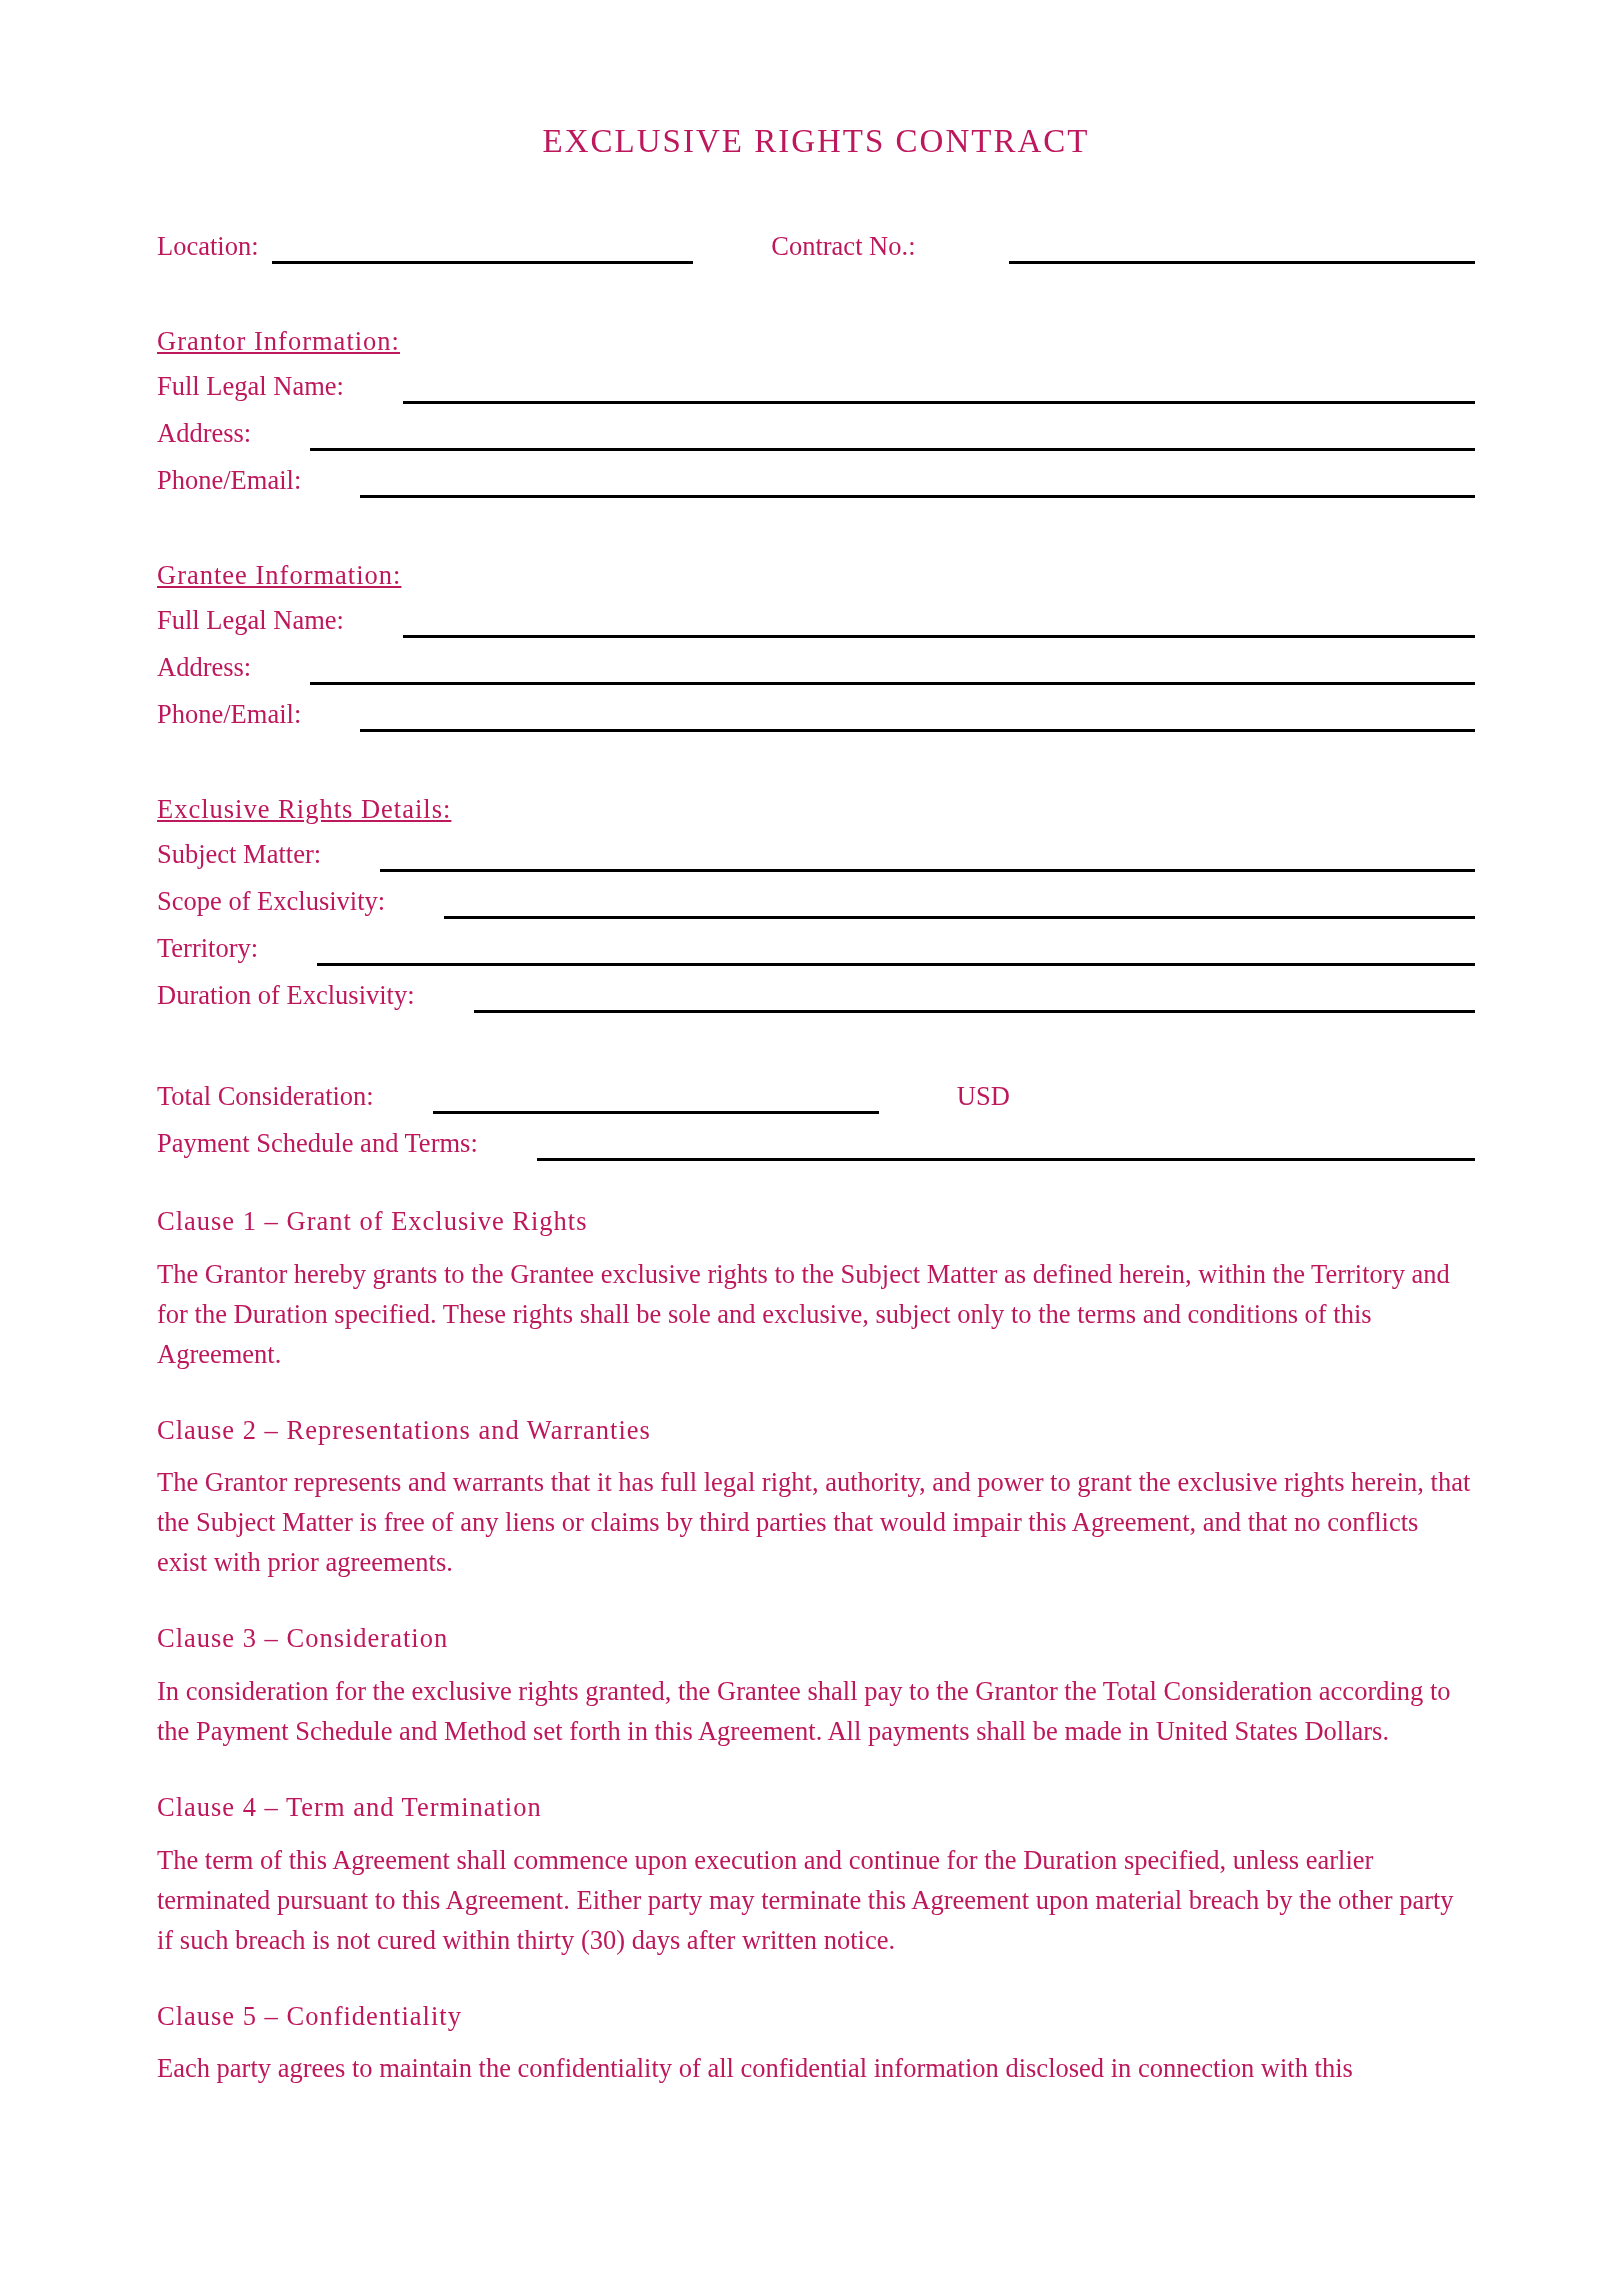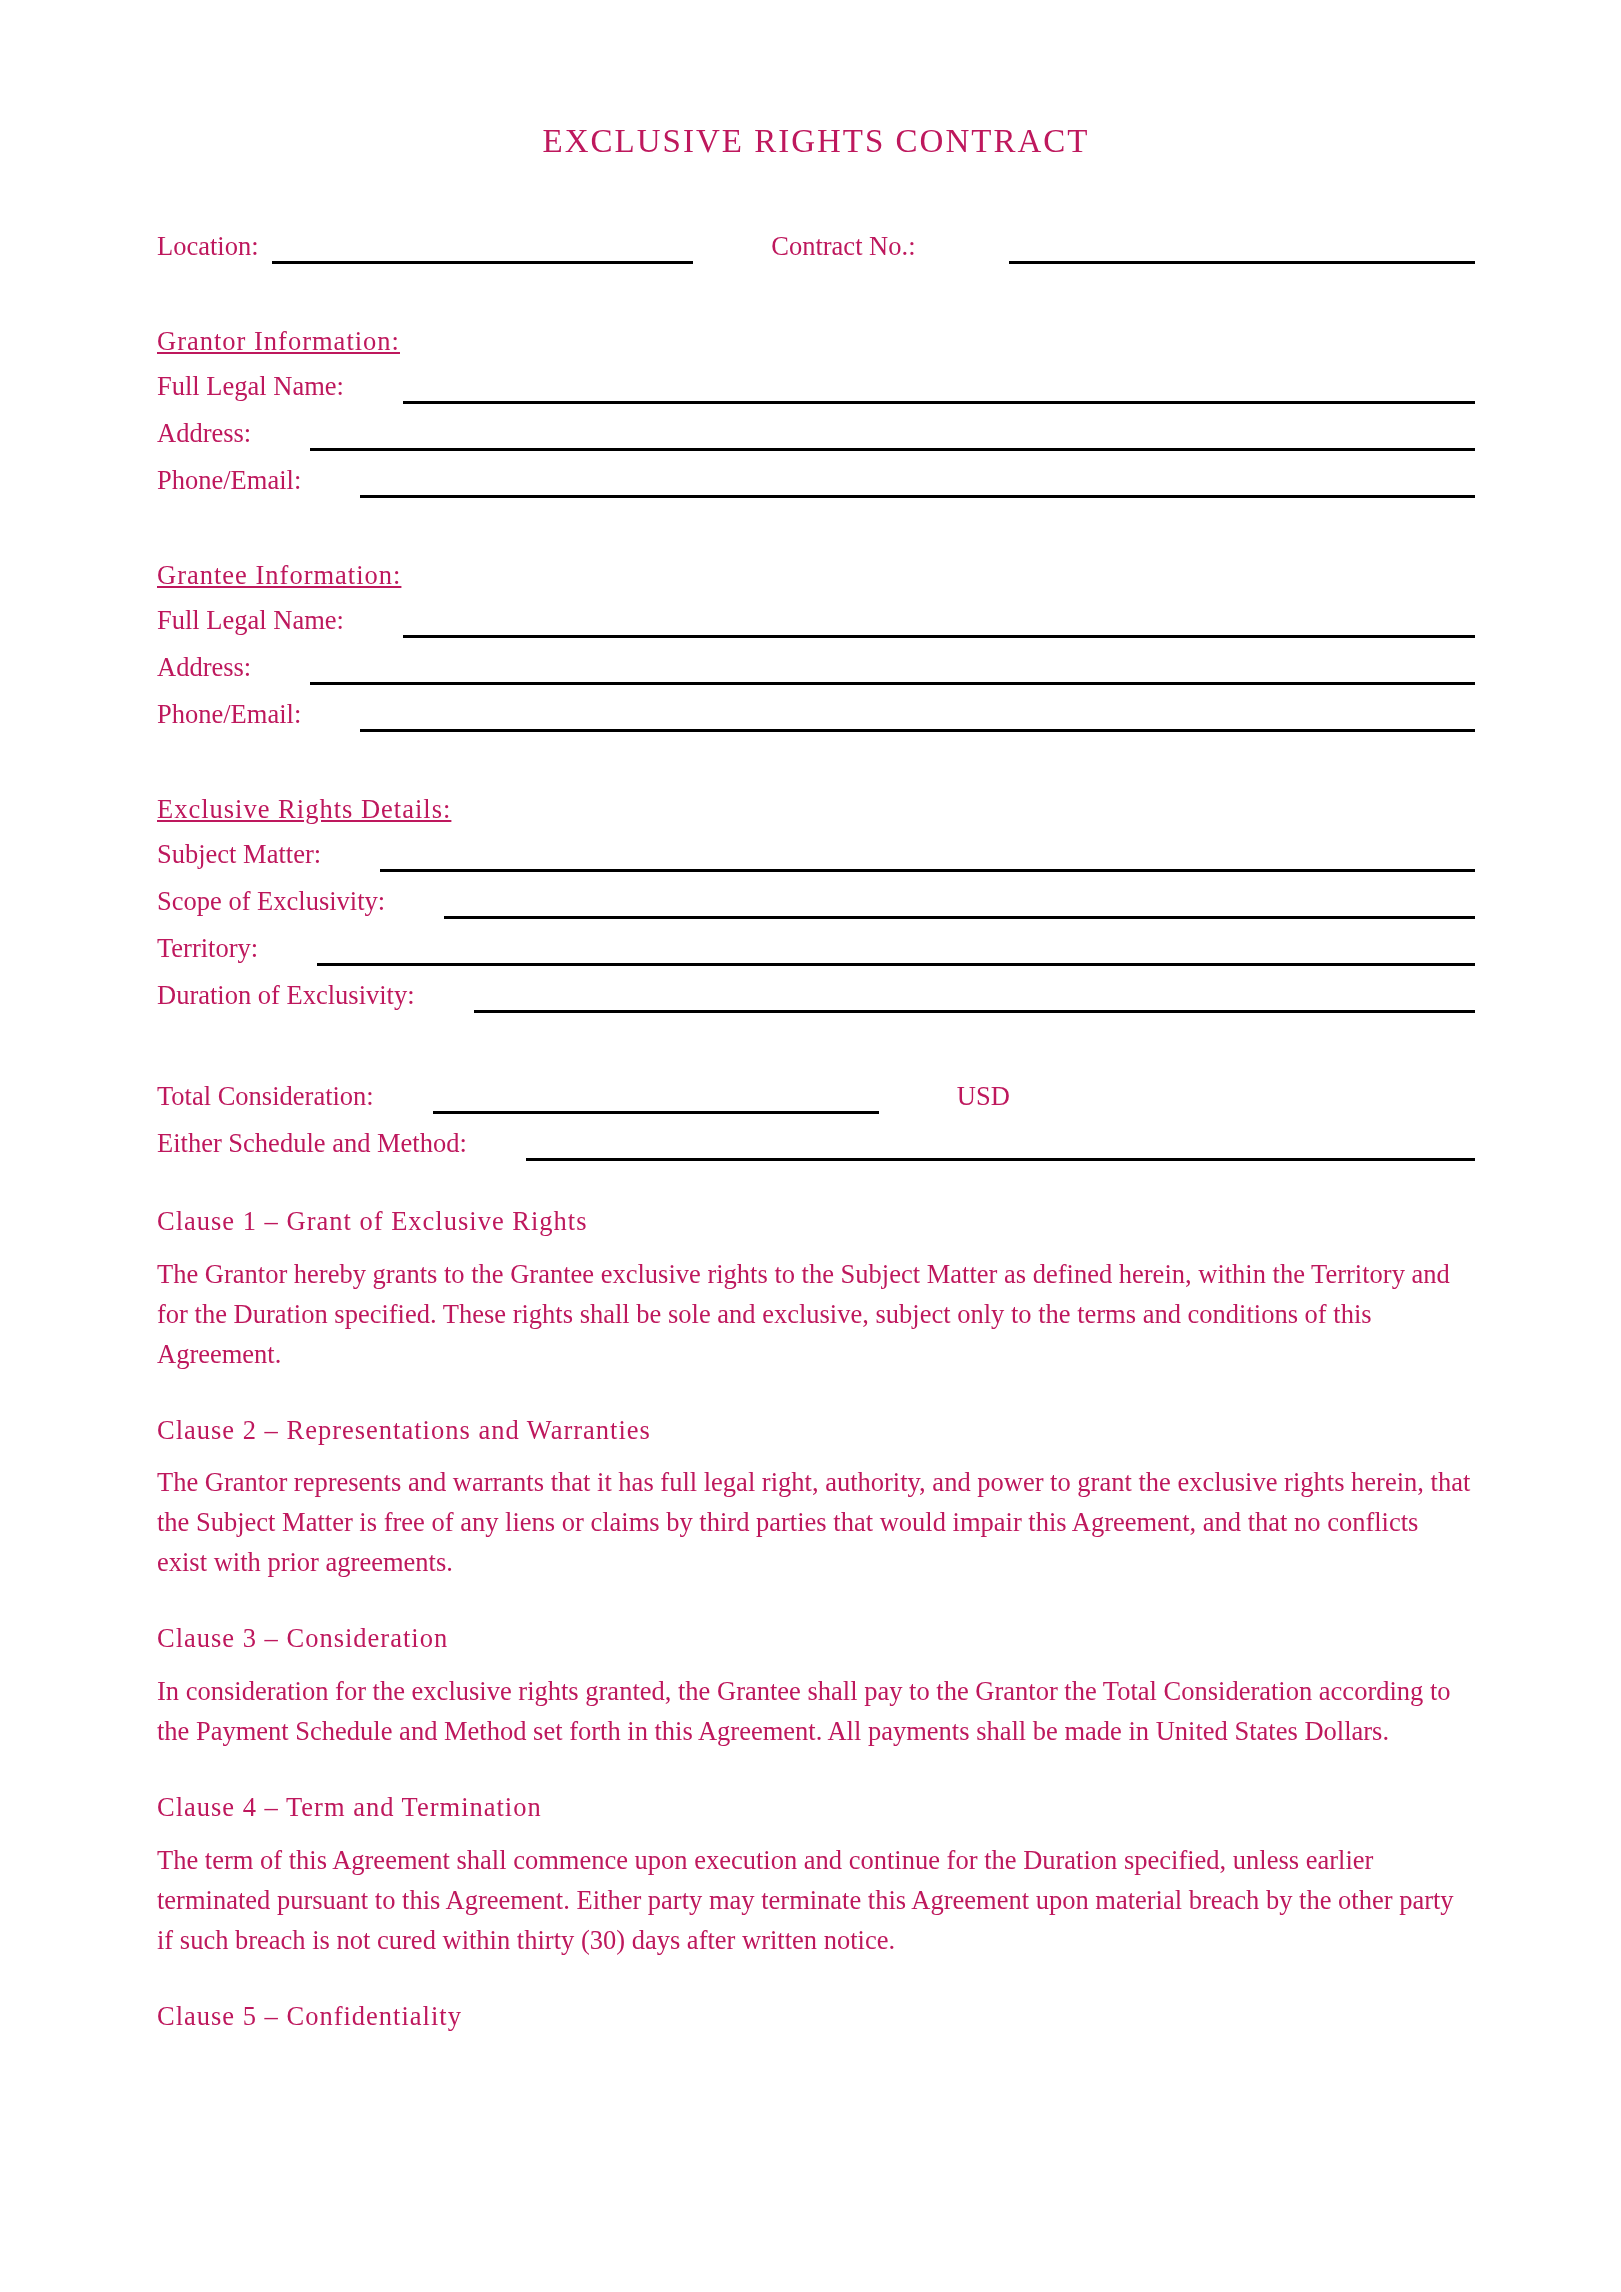--- a/index.html
+++ b/index.html
@@ -137,21 +137,21 @@
     </div>
   </div>
 
   <div class="section">
     <div class="frow comp-row">
       <span class="lbl">Total Consideration:</span>
       <span class="blank blank-total"></span>
       <span class="currency">USD</span>
     </div>
     <div class="frow">
-      <span class="lbl">Either Schedule and Method:</span>
+      <span class="lbl">Payment Schedule and Terms:</span>
       <span class="blank flex1"></span>
     </div>
   </div>
 
   <div class="clause">
     <h2 class="clause-heading">Clause 1 – Grant of Exclusive Rights</h2>
     <p class="clause-body">The Grantor hereby grants to the Grantee exclusive rights to the Subject Matter as defined herein, within the Territory and for the Duration specified. These rights shall be sole and exclusive, subject only to the terms and conditions of this Agreement.</p>
   </div>
 
   <div class="clause">
@@ -164,16 +164,17 @@
     <p class="clause-body">In consideration for the exclusive rights granted, the Grantee shall pay to the Grantor the Total Consideration according to the Payment Schedule and Method set forth in this Agreement. All payments shall be made in United States Dollars.</p>
   </div>
 
   <div class="clause">
     <h2 class="clause-heading">Clause 4 – Term and Termination</h2>
     <p class="clause-body">The term of this Agreement shall commence upon execution and continue for the Duration specified, unless earlier terminated pursuant to this Agreement. Either party may terminate this Agreement upon material breach by the other party if such breach is not cured within thirty (30) days after written notice.</p>
   </div>
 
   <div class="clause">
     <h2 class="clause-heading">Clause 5 – Confidentiality</h2>
+    <p class="clause-body">Each party agrees to maintain the confidentiality of all confidential information disclosed in connection with this</p>
   </div>
 
 </div>
 
 
 </body></html>

